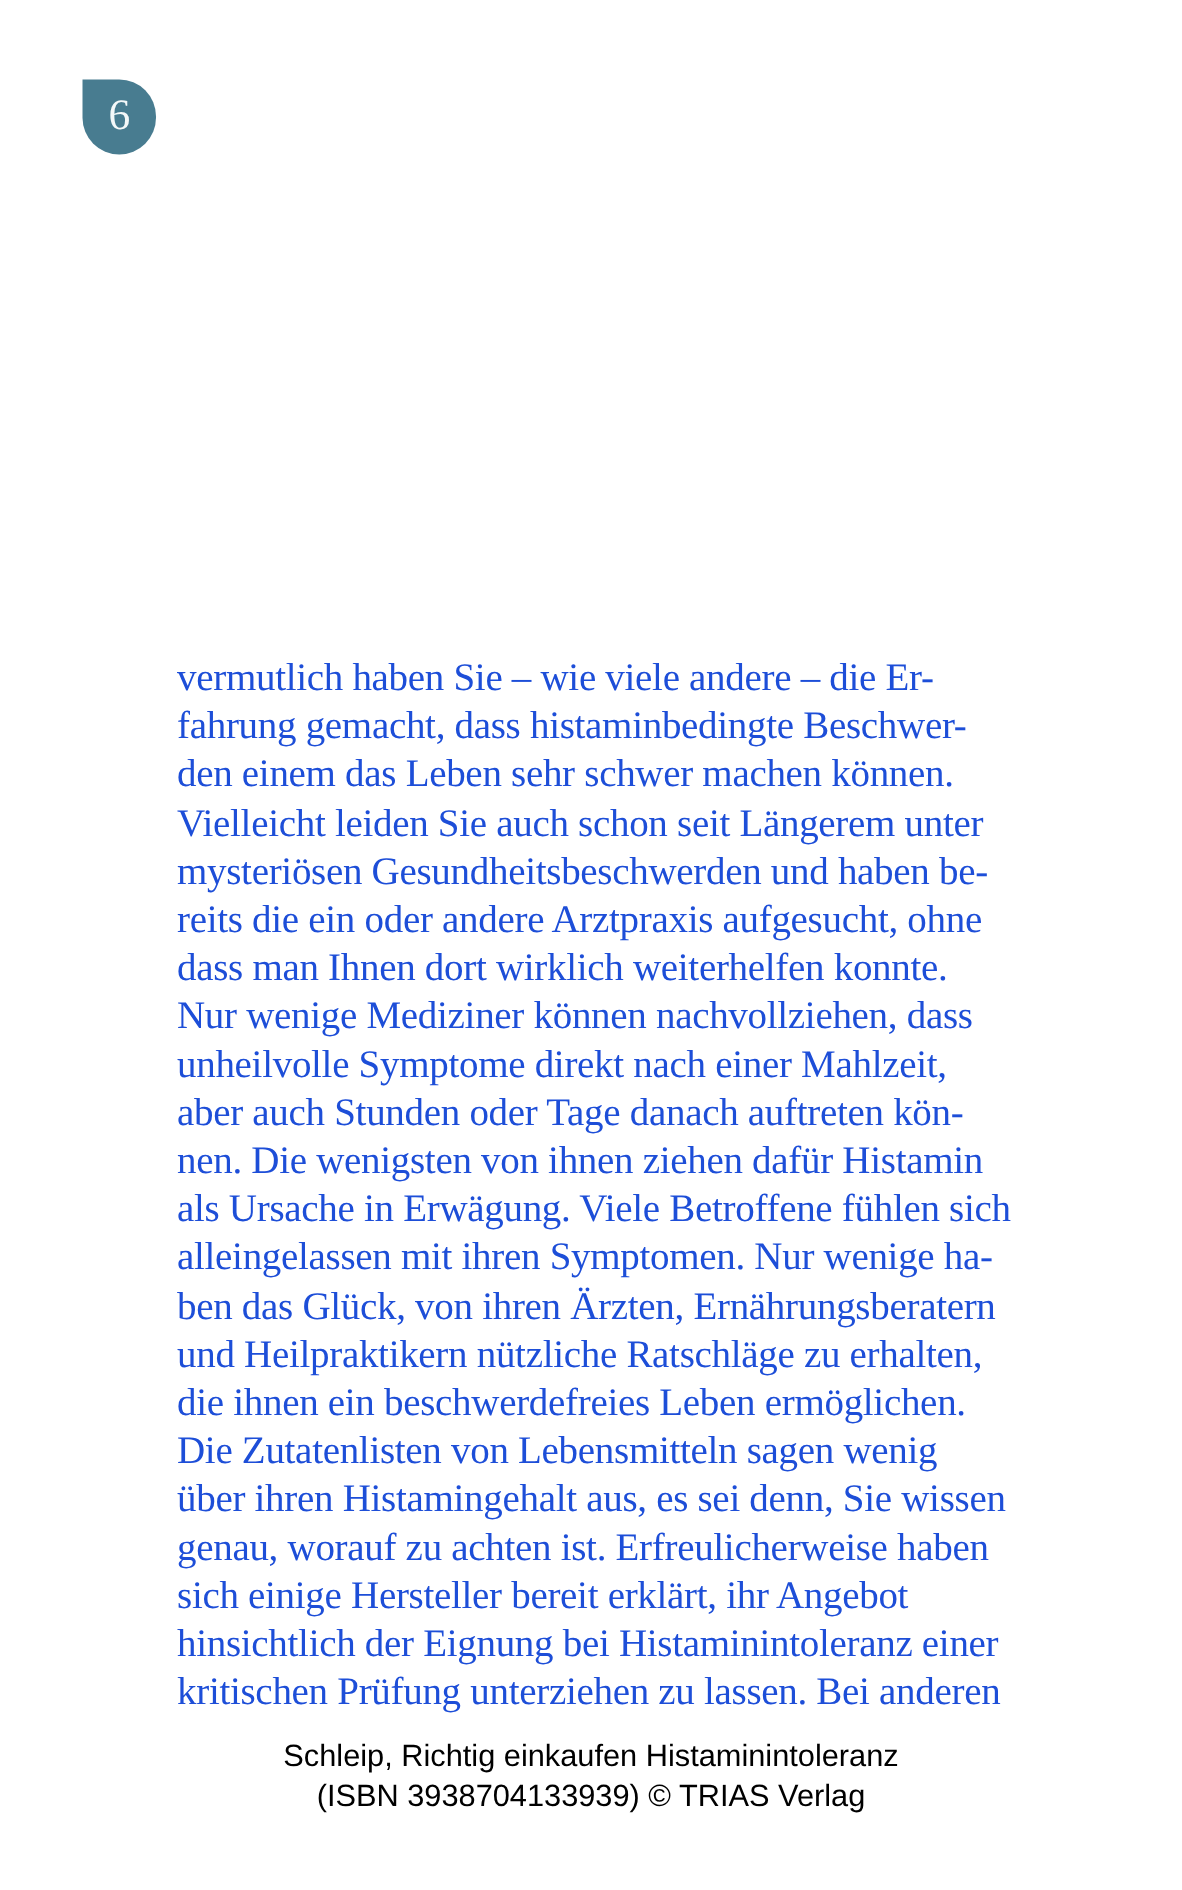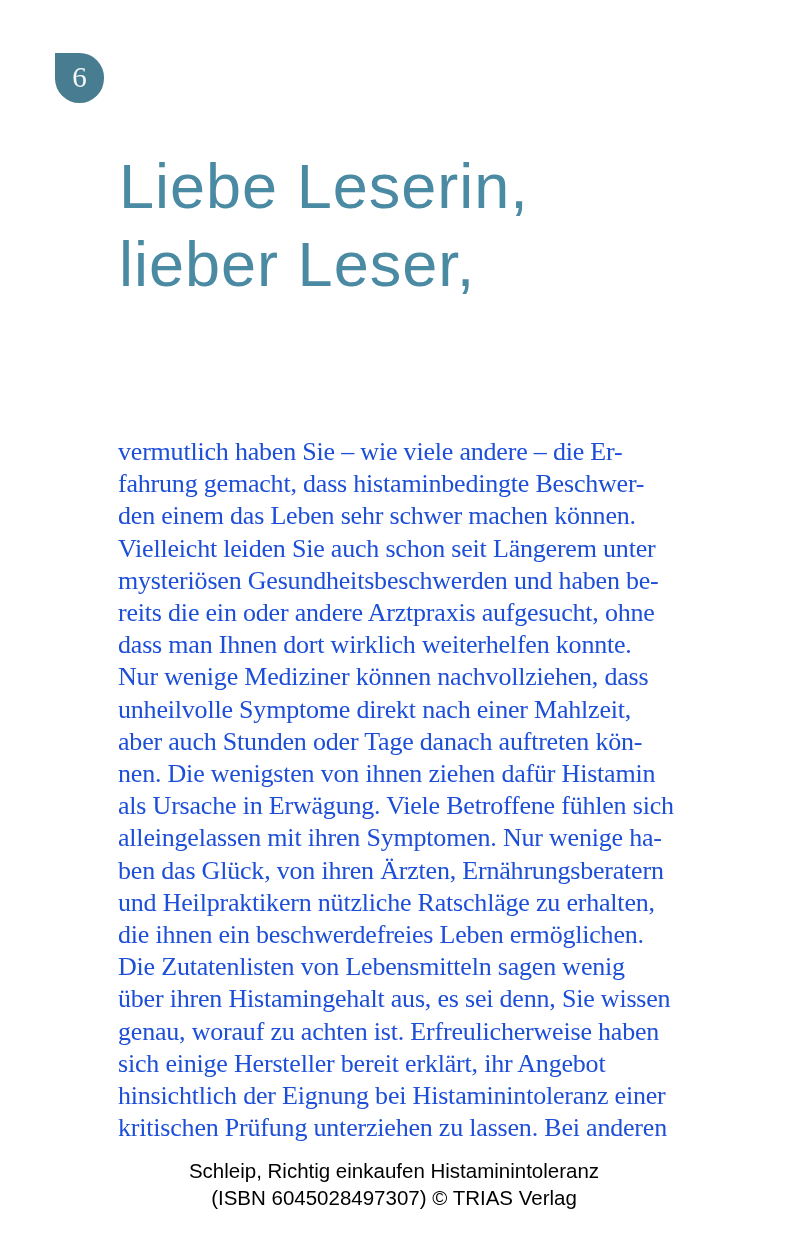--- a/index.html
+++ b/index.html
@@ -78,22 +78,20 @@
 </style>
 </head>
 <body>
 
 <div class="page">
 
   <div class="page-number-badge">
     <span class="num">6</span>
   </div>
 
-  <h1 class="chapter-heading">Liebe Leserin,
-lieber Leser,</h1>
 
   <div class="body-text">vermutlich haben Sie – wie viele andere – die Er-
 fahrung gemacht, dass histaminbedingte Beschwer-
 den einem das Leben sehr schwer machen können.
 Vielleicht leiden Sie auch schon seit Längerem unter
 mysteriösen Gesundheitsbeschwerden und haben be-
 reits die ein oder andere Arztpraxis aufgesucht, ohne
 dass man Ihnen dort wirklich weiterhelfen konnte.
 Nur wenige Mediziner können nachvollziehen, dass
 unheilvolle Symptome direkt nach einer Mahlzeit,
@@ -105,15 +103,15 @@
 und Heilpraktikern nützliche Ratschläge zu erhalten,
 die ihnen ein beschwerdefreies Leben ermöglichen.
 Die Zutatenlisten von Lebensmitteln sagen wenig
 über ihren Histamingehalt aus, es sei denn, Sie wissen
 genau, worauf zu achten ist. Erfreulicherweise haben
 sich einige Hersteller bereit erklärt, ihr Angebot
 hinsichtlich der Eignung bei Histaminintoleranz einer
 kritischen Prüfung unterziehen zu lassen. Bei anderen</div>
 
   <div class="footer-credit">Schleip, Richtig einkaufen Histaminintoleranz
-(ISBN 6045028497307) © TRIAS Verlag</div>
+(ISBN 3938704133939) © TRIAS Verlag</div>
 
 </div>
 
 </body></html>

